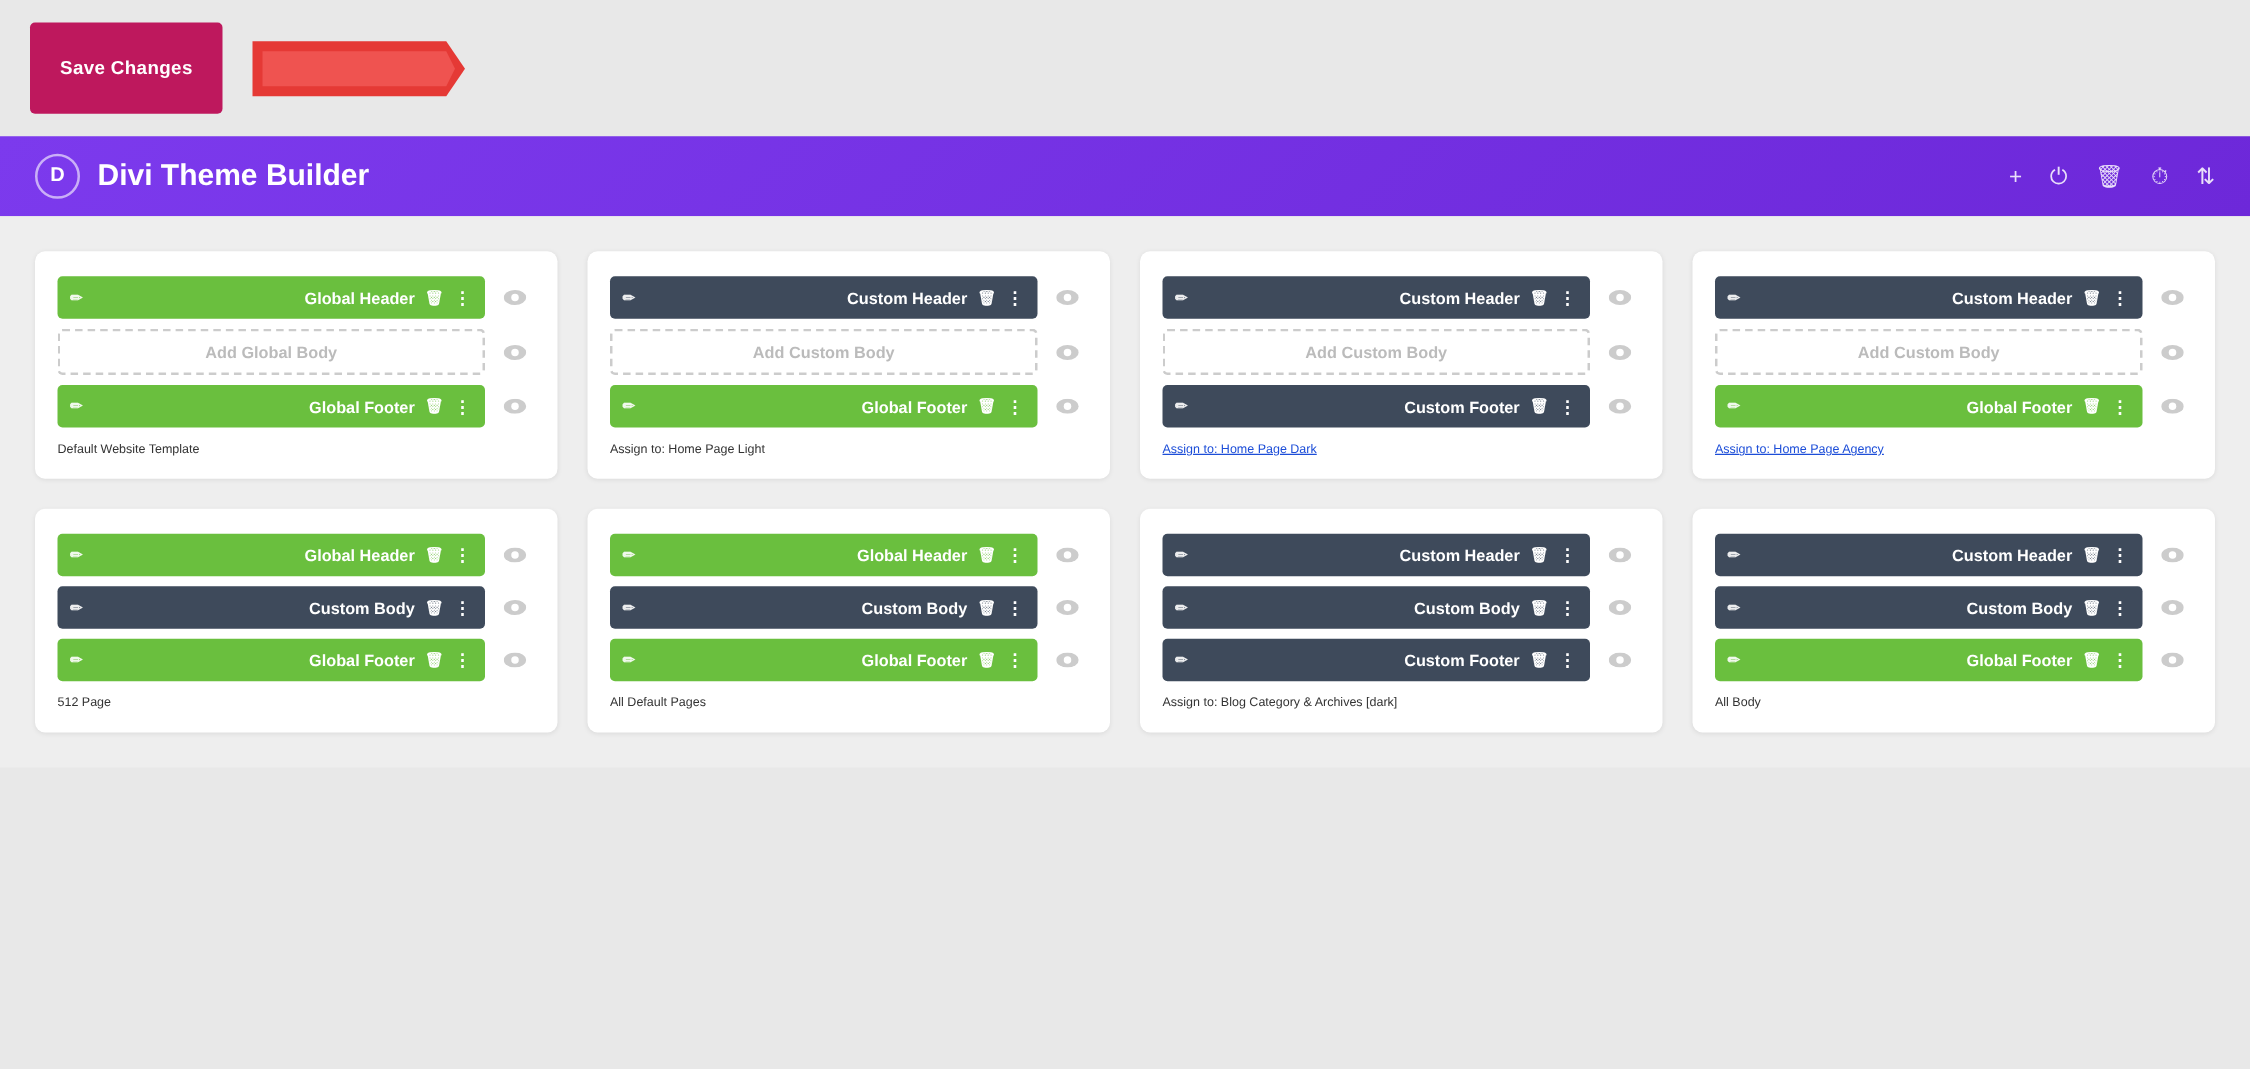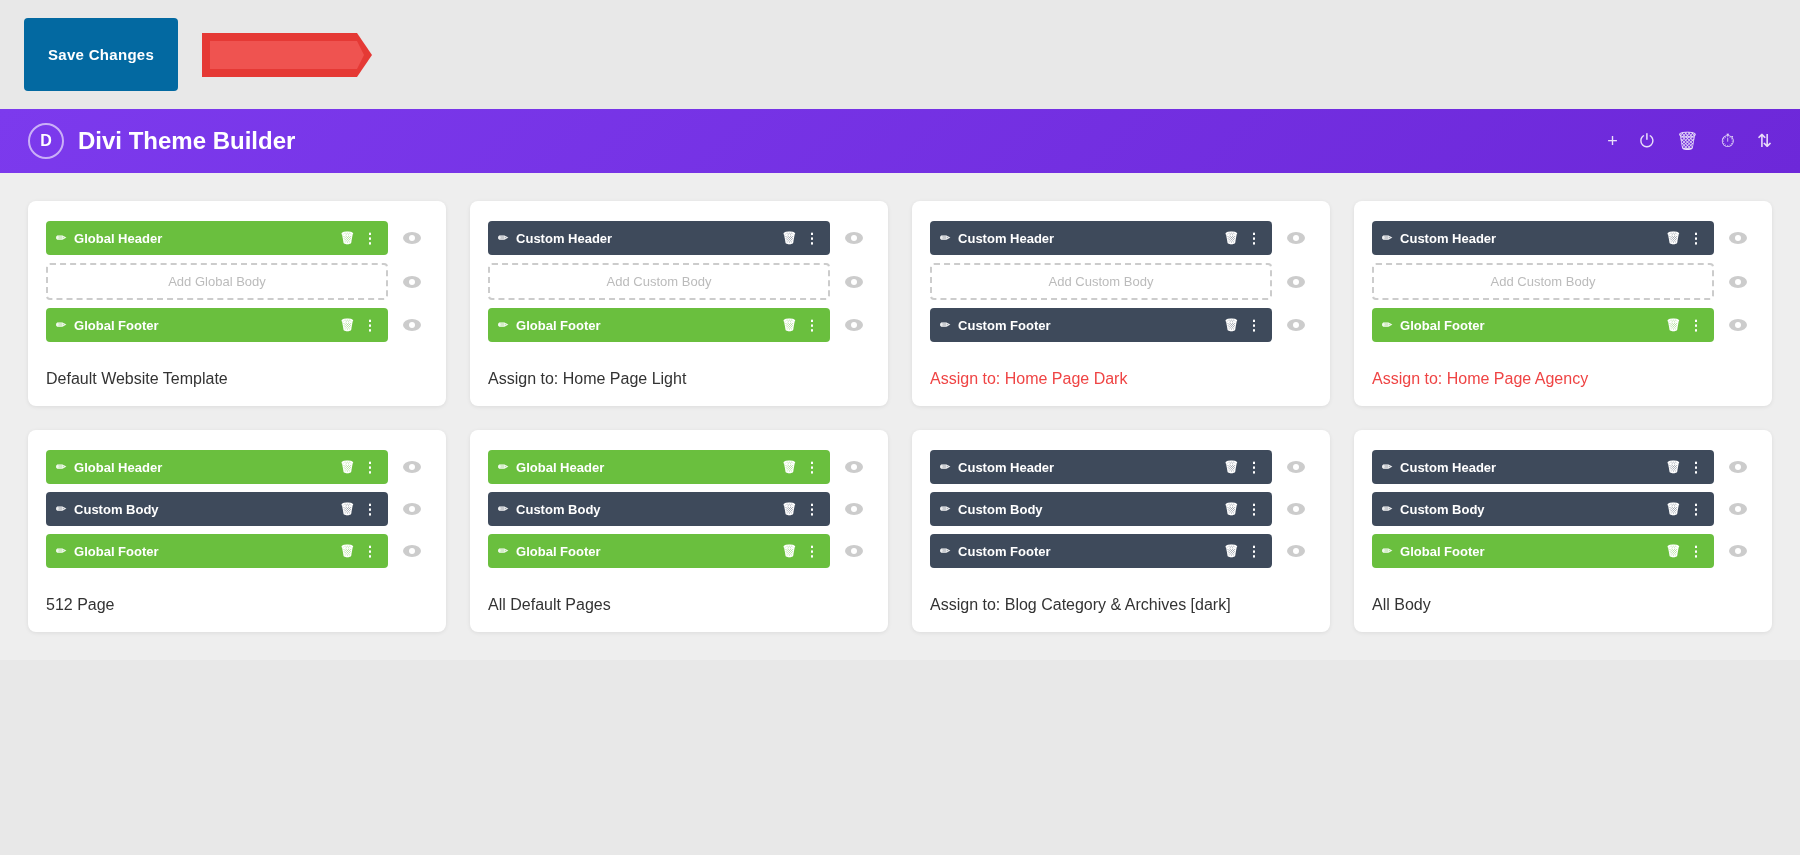--- a/index.html
+++ b/index.html
@@ -12,21 +12,21 @@
 
     
     .top-bar {
       background: #e8e8e8;
       padding: 18px 24px;
       display: flex;
       align-items: center;
       gap: 24px;
     }
     .save-btn {
-      background: #0369a1;
+      background: #be185d;
       color: #fff;
       border: none;
       border-radius: 4px;
       padding: 28px 24px;
       font-size: 15px;
       font-weight: 600;
       cursor: pointer;
       letter-spacing: 0.3px;
     }
     .arrow-indicator {
@@ -116,21 +116,21 @@
     .card-label-btn.green { background: #6abf3e; }
     .card-label-btn.dark  { background: #3e4a5b; }
 
     .btn-icon {
       font-size: 12px;
       opacity: 0.9;
       flex-shrink: 0;
     }
     .btn-label {
       flex: 1;
-      text-align: left;
+      text-align: right;
     }
     .btn-trash { font-size: 12px; cursor: pointer; }
     .btn-dots  { font-size: 14px; cursor: pointer; letter-spacing: 1px; }
 
     .card-eye {
       width: 32px;
       height: 32px;
       display: flex;
       align-items: center;
       justify-content: center;
@@ -148,32 +148,33 @@
       margin-bottom: 8px;
     }
     .add-body-placeholder {
       flex: 1;
       border: 2px dashed #ccc;
       border-radius: 4px;
       padding: 9px 10px;
       text-align: center;
       color: #bbb;
       font-size: 13px;
-      font-weight: 400;
+      font-weight: 700;
       background: transparent;
     }
 
     .card-template-name {
-      margin-top: 28px;
-      font-size: 16px;
+      margin-top: 12px;
+      font-size: 10px;
       color: #333;
       font-weight: 500;
     }
     .card-template-name.red-text {
-      color: #ef4444;
+      color: #1d4ed8;
+      text-decoration: underline;
     }
 
     
     svg.arrow-svg { overflow: visible; }
   </style>
 </head>
 <body>
 
 <div class="top-bar">
   <button class="save-btn">Save Changes</button>

